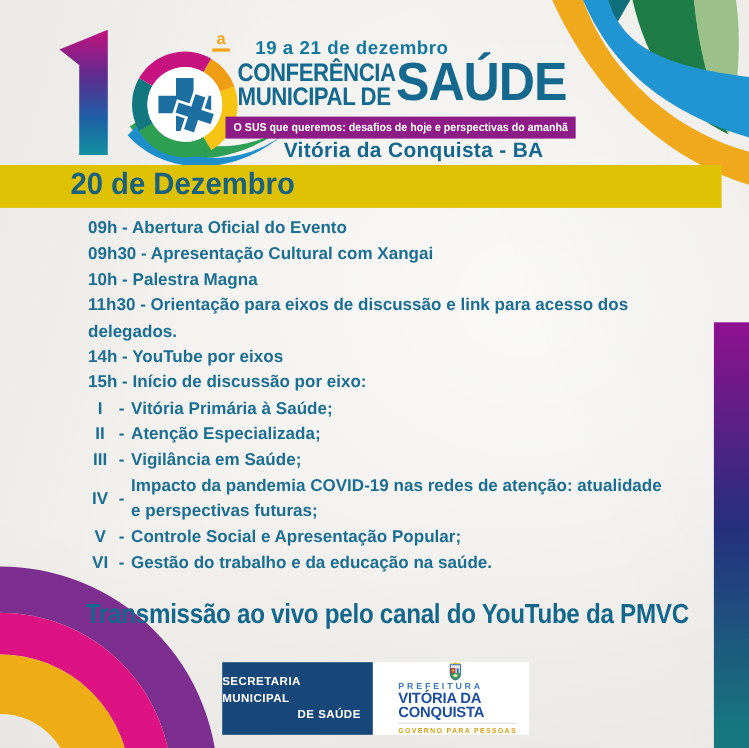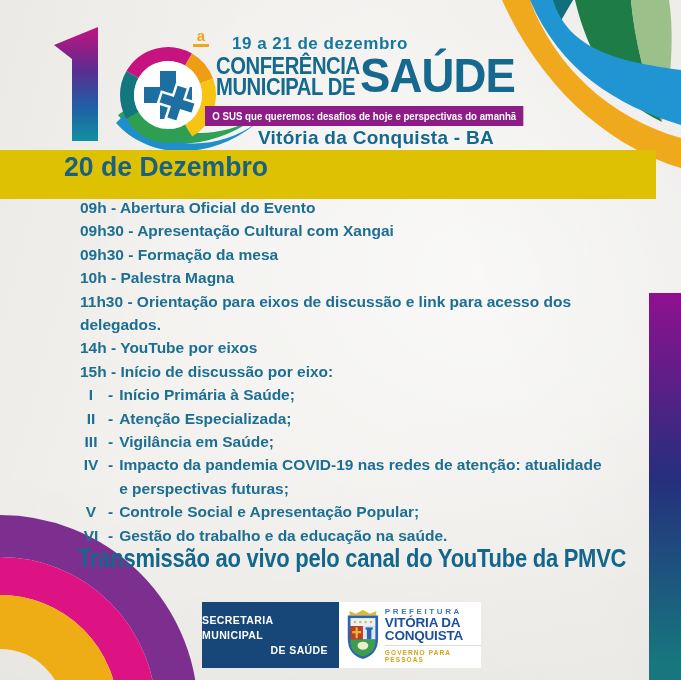--- a/index.html
+++ b/index.html
@@ -46,35 +46,35 @@
     padding:0 8px;white-space:nowrap;
     transform:scaleX(.92);transform-origin:left top;
   }
   .location{
     position:absolute;left:205px;top:127px;width:342px;text-align:center;
     font-size:19px;font-weight:bold;color:#14688F;letter-spacing:.3px;
   }
 
   
   .date-band{
-    position:absolute;left:0;top:150px;width:656px;height:49px;
+    position:absolute;left:0;top:150px;width:656px;height:39px;
     background:#DFC104;z-index:2;
   }
   .date-band .label{
     position:absolute;left:64px;top:1px;
     font-size:28px;font-weight:bold;color:#1A617F;
     transform:scaleX(.95);transform-origin:left top;
   }
 
   
   .schedule{
     position:absolute;left:80px;top:196px;width:528px;
     font-size:15.5px;font-weight:bold;color:#1C6E93;line-height:23.4px;
   }
-  .sched-row{display:flex;}
+  .sched-row{display:flex;align-items:center;}
   .s-num{flex:0 0 22px;text-align:center;}
   .s-dash{flex:0 0 auto;margin:0 6px;}
   .s-text{flex:1;}
 
   .transmission{
     position:absolute;left:78px;top:544px;white-space:nowrap;
     font-size:25px;font-weight:bold;color:#14678C;letter-spacing:-.3px;
     transform:scaleX(.88);transform-origin:left top;
   }
 
@@ -82,21 +82,21 @@
   .sec-box{
     position:absolute;left:202px;top:602px;width:137px;height:66px;
     background:#174779;color:#ffffff;
     display:flex;flex-direction:column;justify-content:center;align-items:flex-end;
     padding-right:11px;box-sizing:border-box;
     font-size:10.5px;font-weight:bold;letter-spacing:.4px;line-height:15px;
   }
   .pref-box{
     position:absolute;left:339px;top:602px;width:142px;height:66px;
     background:#ffffff;display:flex;align-items:center;
-    box-sizing:border-box;padding-left:7px;
+    box-sizing:border-box;padding-left:7px;flex-direction:column;
   }
   .pref-text{margin-left:5px;}
   .pref-label{font-size:8px;font-weight:bold;letter-spacing:2.6px;color:#3D79BD;margin-bottom:1px;}
   .pref-city{font-size:13.5px;font-weight:bold;color:#1D4E9E;line-height:12.5px;letter-spacing:-.2px;}
   .pref-tagline{
     font-size:6.5px;font-weight:bold;letter-spacing:1.1px;color:#D5A21B;
     border-top:1px solid #dcdcdc;margin-top:3px;padding-top:3px;
   }
 </style>
 </head>
@@ -165,24 +165,20 @@
       <div class="sched-row plain">
 
         <span class="s-text">09h - Abertura Oficial do Evento</span>
       </div>
 
       <div class="sched-row plain">
 
         <span class="s-text">09h30 - Apresentação Cultural com Xangai</span>
       </div>
 
-      <div class="sched-row plain">
-
-        <span class="s-text">09h30 - Formação da mesa</span>
-      </div>
 
       <div class="sched-row plain">
 
         <span class="s-text">10h - Palestra Magna</span>
       </div>
 
       <div class="sched-row plain">
 
         <span class="s-text">11h30 - Orientação para eixos de discussão e link para acesso dos delegados.</span>
       </div>
@@ -193,21 +189,21 @@
       </div>
 
       <div class="sched-row plain">
 
         <span class="s-text">15h - Início de discussão por eixo:</span>
       </div>
 
       <div class="sched-row">
         <span class="s-num">I</span>
         <span class="s-dash">-</span>
-        <span class="s-text">Início Primária à Saúde;</span>
+        <span class="s-text">Vitória Primária à Saúde;</span>
       </div>
 
       <div class="sched-row">
         <span class="s-num">II</span>
         <span class="s-dash">-</span>
         <span class="s-text">Atenção Especializada;</span>
       </div>
 
       <div class="sched-row">
         <span class="s-num">III</span>

